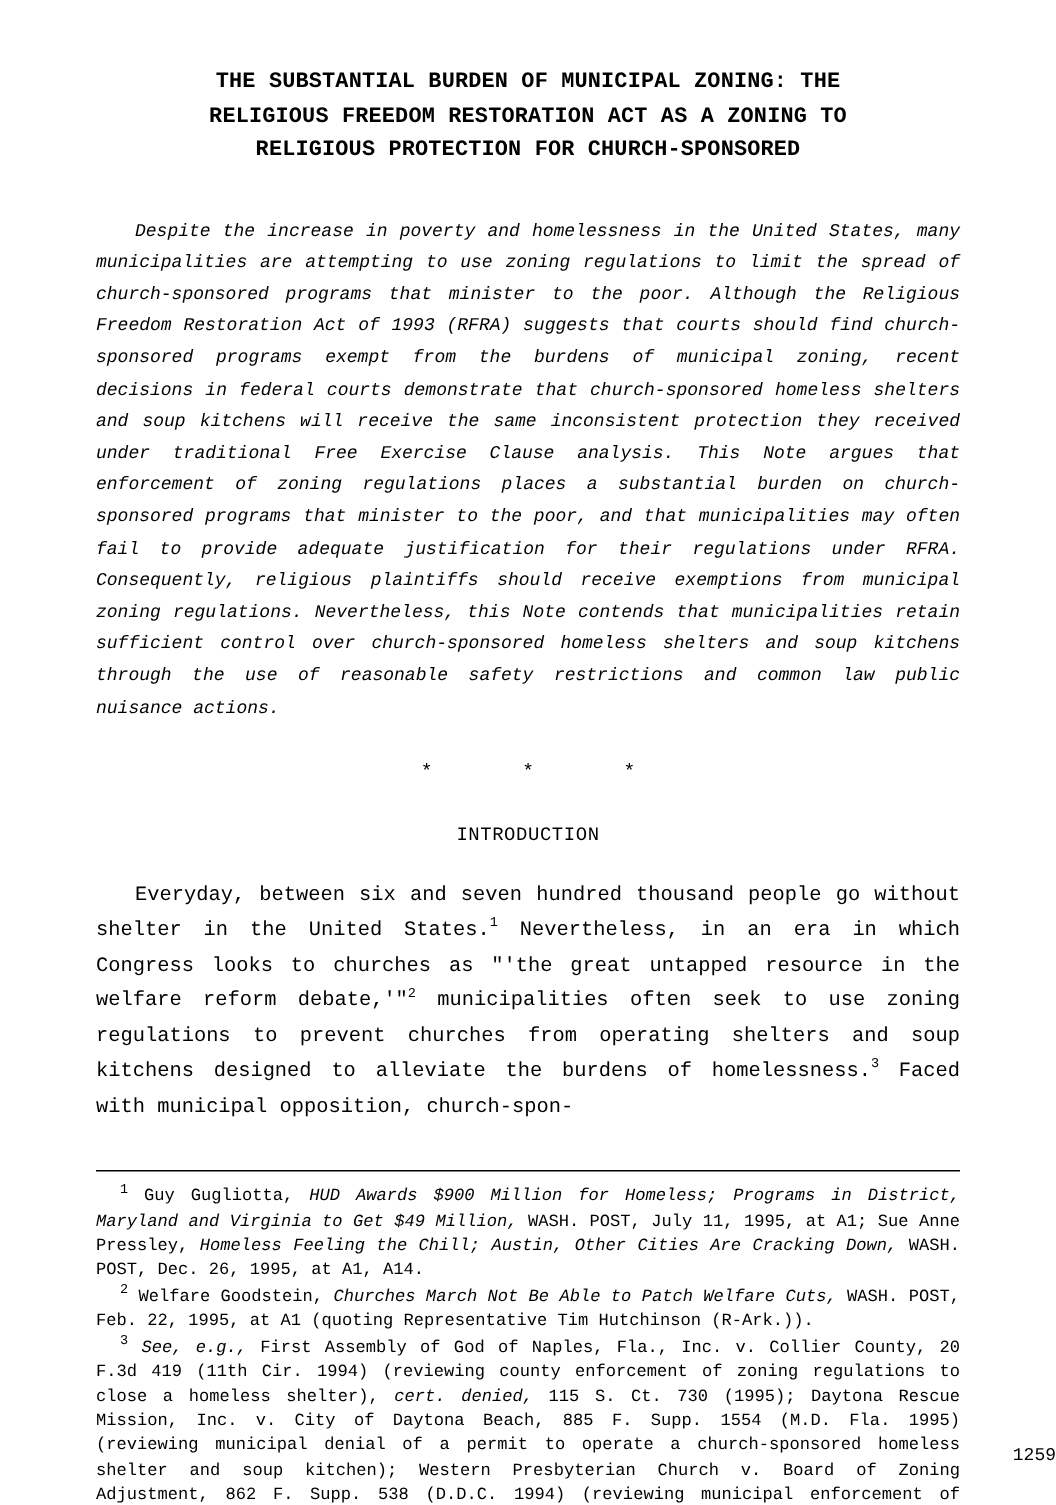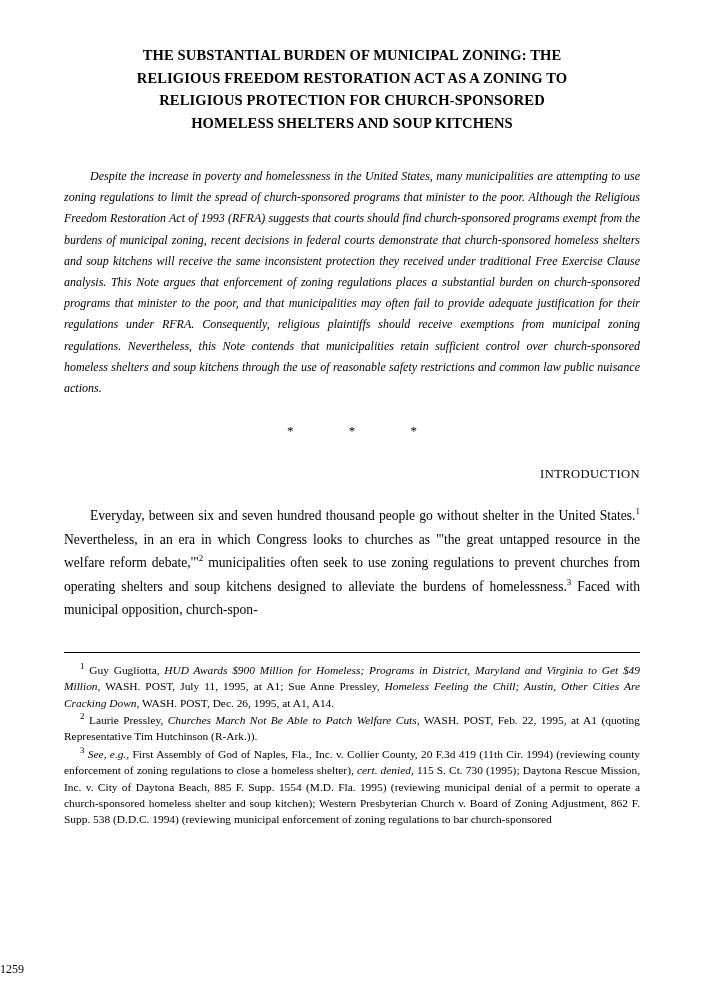--- a/index.html
+++ b/index.html
@@ -14,20 +14,21 @@
     color: #000000;
     position: relative;
     overflow: hidden;
   }
   .page {
     box-sizing: border-box;
     width: 704px;
     height: 1003px;
     padding: 38px 64px 8px 64px;
     position: relative;
+    font-family: Liberation Mono, monospace;
   }
   .title {
     text-align: center;
     font-weight: bold;
     font-size: 14.6px;
     line-height: 22.5px;
     letter-spacing: 0.1px;
     margin: 6px 8px 0 8px;
   }
   .title .line {
@@ -45,21 +46,21 @@
     text-indent: 26px;
   }
   .stars {
     text-align: center;
     margin-top: 24px;
     font-size: 13px;
     letter-spacing: 26px;
     padding-left: 26px;
   }
   .section-head {
-    text-align: right;
+    text-align: center;
     margin-top: 28px;
     font-size: 12.6px;
     font-variant: small-caps;
     letter-spacing: 0.4px;
   }
   .body-text {
     margin-top: 22px;
     font-size: 13.6px;
     line-height: 23.5px;
     text-align: justify;
@@ -96,50 +97,49 @@
     font-variant: small-caps;
   }
   .it {
     font-style: italic;
   }
   .page-number {
     position: absolute;
     bottom: 26px;
     left: 0;
     width: 100%;
-    text-align: left;
+    text-align: right;
     font-size: 12px;
   }
 </style>
 </head>
 <body>
 
 <div class="page">
 
   <h1 class="title">
     <span class="line">THE SUBSTANTIAL BURDEN OF MUNICIPAL ZONING: THE</span>
     <span class="line">RELIGIOUS FREEDOM RESTORATION ACT AS A ZONING TO</span>
     <span class="line">RELIGIOUS PROTECTION FOR CHURCH-SPONSORED</span>
-    <span class="line">HOMELESS SHELTERS AND SOUP KITCHENS</span>
   </h1>
 
   <div class="abstract">
     <div class="indent">Despite the increase in poverty and homelessness in the United States, many municipalities are attempting to use zoning regulations to limit the spread of church-sponsored programs that minister to the poor.  Although the Religious Freedom Restoration Act of 1993 (RFRA) suggests that courts should find church-sponsored programs exempt from the burdens of municipal zoning, recent decisions in federal courts demonstrate that church-sponsored homeless shelters and soup kitchens will receive the same inconsistent protection they received under traditional Free Exercise Clause analysis.  This Note argues that enforcement of zoning regulations places a substantial burden on church-sponsored programs that minister to the poor, and that municipalities may often fail to provide adequate justification for their regulations under RFRA.  Consequently, religious plaintiffs should receive exemptions from municipal zoning regulations.  Nevertheless, this Note contends that municipalities retain sufficient control over church-sponsored homeless shelters and soup kitchens through the use of reasonable safety restrictions and common law public nuisance actions.</div>
   </div>
 
   <div class="stars">*    *    *</div>
 
   <div class="section-head">INTRODUCTION</div>
 
   <div class="body-text">
     <p class="indent" style="margin:0;"><span>Everyday, between six and seven hundred thousand people go without shelter in the United States.</span><sup>1</sup><span>  Nevertheless, in an era in which Congress looks to churches as "'the great untapped resource in the welfare reform debate,'"</span><sup>2</sup><span> municipalities often seek to use zoning regulations to prevent churches from operating shelters and soup kitchens designed to alleviate the burdens of homelessness.</span><sup>3</sup><span>  Faced with municipal opposition, church-spon-</span></p>
   </div>
 
   <hr class="fn-rule">
 
   <div class="footnotes">
     <p class="fn" id="fn-1"><sup>1</sup><span> Guy Gugliotta, </span><span class="it">HUD Awards $900 Million for Homeless; Programs in District, Maryland and Virginia to Get $49 Million,</span><span class="sc"> WASH. POST,</span><span> July 11, 1995, at A1; Sue Anne Pressley, </span><span class="it">Homeless Feeling the Chill; Austin, Other Cities Are Cracking Down,</span><span class="sc"> WASH. POST,</span><span> Dec. 26, 1995, at A1, A14.</span></p>
-    <p class="fn" id="fn-2"><sup>2</sup><span> Laurie Pressley, </span><span class="it">Churches March Not Be Able to Patch Welfare Cuts,</span><span class="sc"> WASH. POST,</span><span> Feb. 22, 1995, at A1 (quoting Representative Tim Hutchinson (R-Ark.)).</span></p>
+    <p class="fn" id="fn-2"><sup>2</sup><span> Welfare Goodstein, </span><span class="it">Churches March Not Be Able to Patch Welfare Cuts,</span><span class="sc"> WASH. POST,</span><span> Feb. 22, 1995, at A1 (quoting Representative Tim Hutchinson (R-Ark.)).</span></p>
     <p class="fn" id="fn-3"><sup>3</sup><span class="it"> See, e.g.,</span><span> First Assembly of God of Naples, Fla., Inc. v. Collier County, 20 F.3d 419 (11th Cir. 1994) (reviewing county enforcement of zoning regulations to close a homeless shelter), </span><span class="it">cert. denied,</span><span> 115 S. Ct. 730 (1995); Daytona Rescue Mission, Inc. v. City of Daytona Beach, 885 F. Supp. 1554 (M.D. Fla. 1995) (reviewing municipal denial of a permit to operate a church-sponsored homeless shelter and soup kitchen); Western Presbyterian Church v. Board of Zoning Adjustment, 862 F. Supp. 538 (D.D.C. 1994) (reviewing municipal enforcement of zoning regulations to bar church-sponsored</span></p>
   </div>
 
   <div class="page-number">1259</div>
 </div>
 
 </body></html>

